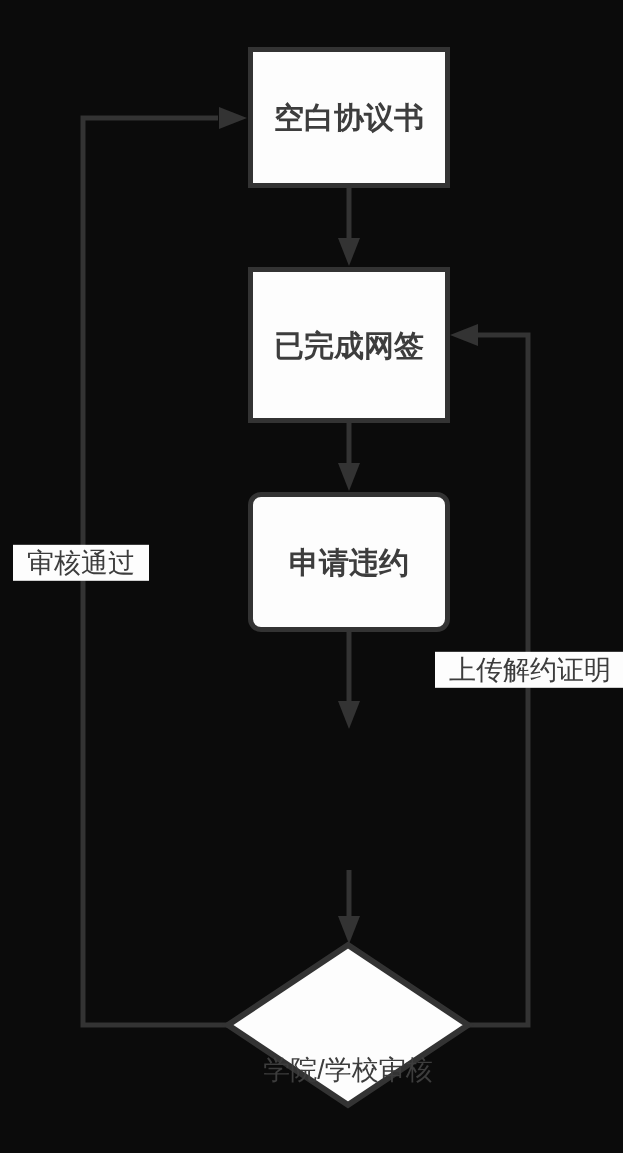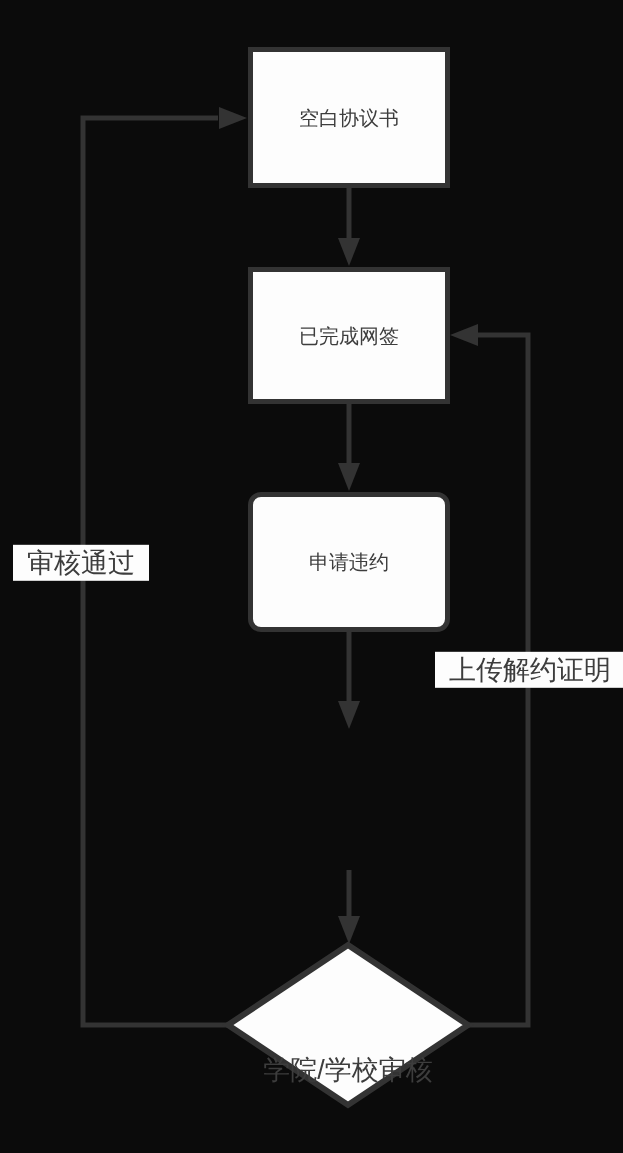--- a/index.html
+++ b/index.html
@@ -28,30 +28,31 @@
     fill: none;
   }
   .arrowhead { fill: var(--line); stroke: none; }
   .diamond-shape { fill: var(--fill); stroke: var(--line); stroke-width: 6; }
   .node {
     position: absolute;
     box-sizing: border-box;
     background: var(--fill);
     border: 5px solid var(--line);
     color: var(--text);
-    font-size: 20px;
+    font-size: 30px;
     line-height: 1.3;
     display: flex;
     align-items: center;
     justify-content: center;
     text-align: right;
     white-space: pre-line;
+    font-weight: bold;
   }
   .node-blank      { left: 248px; top: 47px;  width: 202px; height: 141px; }
-  .node-netsign    { left: 248px; top: 267px; width: 202px; height: 137px; }
+  .node-netsign    { left: 248px; top: 267px; width: 202px; height: 156px; }
   .node-breach     { left: 248px; top: 492px; width: 202px; height: 140px; border-radius: 13px; }
   .node-proof      { left: 248px; top: 730px; width: 202px; height: 140px; }
   .diamond-label {
     position: absolute;
     left: 348px; top: 1025px;
     transform: translate(-50%, -50%);
     color: var(--text);
     font-size: 27px;
     white-space: nowrap;
     margin-top: 45px;

